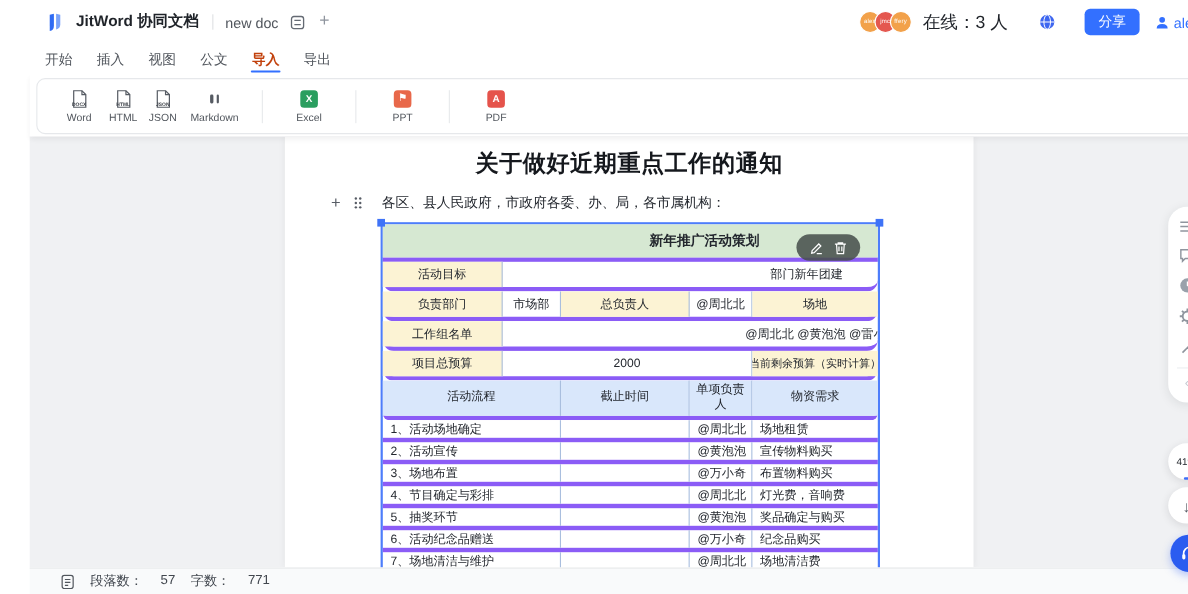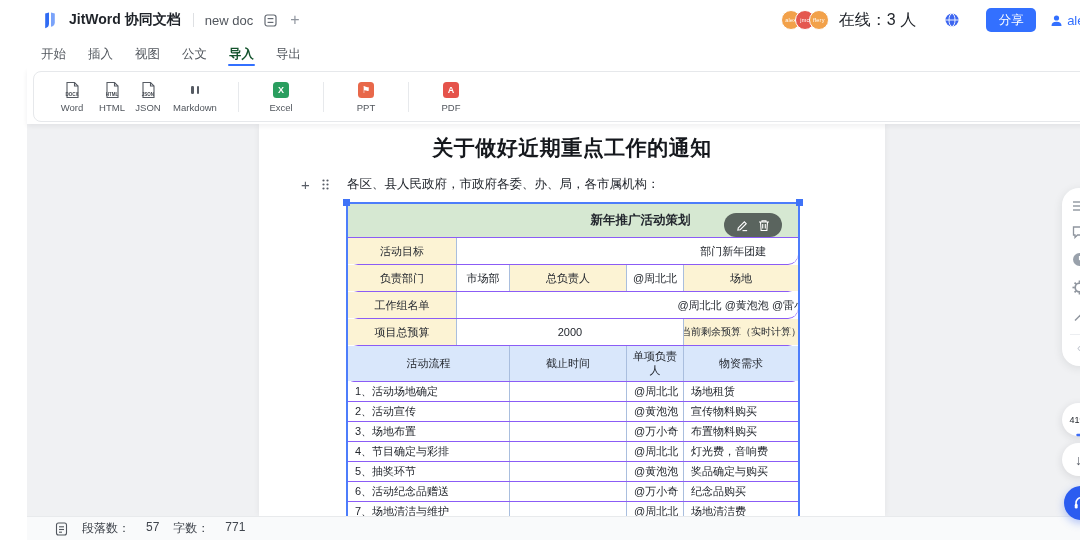--- a/index.html
+++ b/index.html
@@ -30,21 +30,21 @@
     border-radius:5px; font-size:12.5px; margin-right:14px;
     font-family:"Liberation Sans",sans-serif; }
   .user { display:flex; align-items:center; gap:4px; margin-right:16px; }
   .user-name { color:#3370ff; font-size:13px; }
 
   
   .menubar { position:absolute; left:0; top:40px; width:1080px; height:29px; background:#fff;
     display:flex; align-items:center; padding-left:13px; z-index:29; }
   .menu-item { position:relative; font-size:12.5px; color:#51565d; margin-right:20px;
     padding:0 1px; height:100%; display:flex; align-items:center; cursor:default; }
-  .menu-item.active { color:#14532d; font-weight:bold; }
+  .menu-item.active { color:#c2410c; font-weight:bold; }
   .menu-item.active::after { content:""; position:absolute; left:0; right:0; bottom:3px;
     height:2px; border-radius:1px; background:#3370ff; }
 
   
   .toolstrip { position:absolute; left:0; top:69px; width:1080px; height:55px; background:#fff;
     box-shadow:0 2px 5px rgba(31,35,41,.07); z-index:28; }
   .toolcard { position:absolute; left:6px; top:2px; width:1068px; height:51px; background:#fff;
     border:1px solid #e6e8eb; border-radius:8px; display:flex; align-items:center;
     padding-left:16px; }
   .tool { display:flex; flex-direction:column; align-items:center; justify-content:center;
@@ -75,21 +75,21 @@
     align-items:center; }
   .para-plus { position:absolute; left:42px; font-size:15px; color:#585d66; line-height:1; }
   .para-drag { position:absolute; left:62px; display:flex; }
   .para-text { position:absolute; left:88px; font-size:12.5px; color:#23272e; }
 
   
   .tablesel { position:absolute; left:87px; top:78px; width:454px; border:2px solid #4d7dfb;
     background:#fff; }
   .handle { position:absolute; width:7px; height:7px; background:#3f73f7; }
   .h-tl { left:-5px; top:-5px; } .h-tr { right:-5px; top:-5px; }
-  .trow { display:flex; border-bottom:1px solid #8b5cf6; }
+  .trow { display:flex; border-bottom:4px solid #8b5cf6; }
   .cell { border-right:1px solid #a9bede; display:flex; align-items:center;
     justify-content:center; font-size:11px; color:#23272e; overflow:hidden;
     white-space:nowrap; }
   .cell:last-child { border-right:none; }
   .r-title { height:34px; }
   .r-info { height:27px;border-radius:10px; }
   .r-fhead { height:36px;border-radius:6px; }
   .r-frow { height:20px; }
   .r-empty { height:12px; }
   .green { background:#d6e8d2; }

